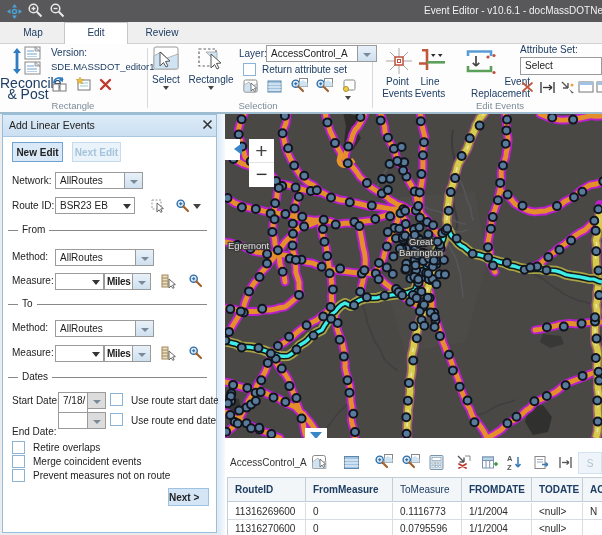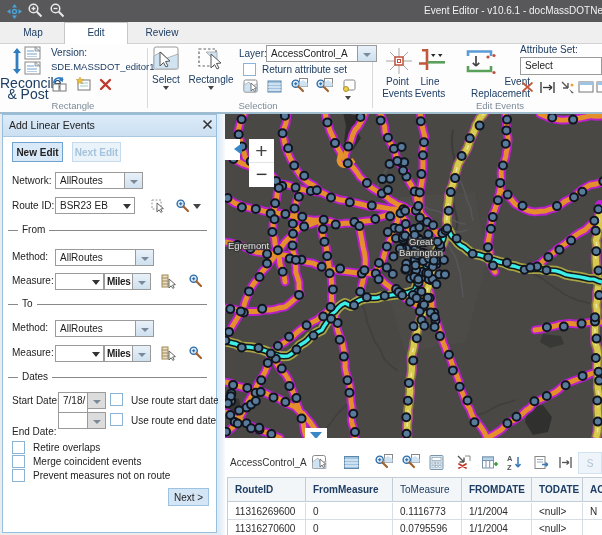--- a/index.html
+++ b/index.html
@@ -277,21 +277,21 @@
 <div class="ddl" style="left:58px;top:412px;width:30px;height:17px"></div>
 <div class="ddb" style="left:88px;top:412px;width:18px;height:17px;background:#dcdcdc"></div>
 <div class="cb" style="left:110px;top:413px"></div>
 <div class="abs t11" style="left:131px;top:415px">Use route end date</div>
 <div class="cb" style="left:12px;top:441px"></div>
 <div class="abs t11" style="left:33px;top:442px">Retire overlaps</div>
 <div class="cb" style="left:12px;top:455px"></div>
 <div class="abs t11" style="left:33px;top:456px">Merge coincident events</div>
 <div class="cb" style="left:12px;top:469px"></div>
 <div class="abs t11" style="left:33px;top:470px">Prevent measures not on route</div>
-<div class="abs t11" style="left:168px;top:488px;width:41px;height:18px;background:#d4e5f5;border:1px solid #9dc3e3;text-align:center;line-height:17px;font-weight:normal">Next &gt;</div>
+<div class="abs t11" style="left:168px;top:488px;width:41px;height:18px;background:#d4e5f5;border:1px solid #9dc3e3;line-height:17px;font-weight:bold">Next &gt;</div>
 <div class="abs" style="left:218px;top:114px;width:7px;height:421px;background:linear-gradient(90deg,#dceaf6,#f6fafd)"></div>
 <div class="abs" style="left:225px;top:114px;width:377px;height:324px;overflow:hidden">
 <svg width="377" height="326" viewBox="0 0 377 326" style="display:block;margin-top:-2px">
 <rect width="377" height="326" fill="#494845"></rect>
 <path d="M175,85 L250,80 L262,150 L240,230 L180,240 L160,170 Z" fill="#4c4b48"></path>
 
 <path d="M118,0 L133,4 L130,16 L136,26 L128,38 L119,30 L121,14 Z" fill="#2e2d2b"></path>
 <path d="M303,295 L318,293 L327,305 L323,320 L308,323 L300,310 Z" fill="#30302e"></path>
 <path d="M318,222 L336,224 L339,232 L325,236 L315,230 Z" fill="#383836"></path>
 <path d="M0,283 L14,287 L16,298 L6,303 L0,300 Z" fill="#343432"></path>

